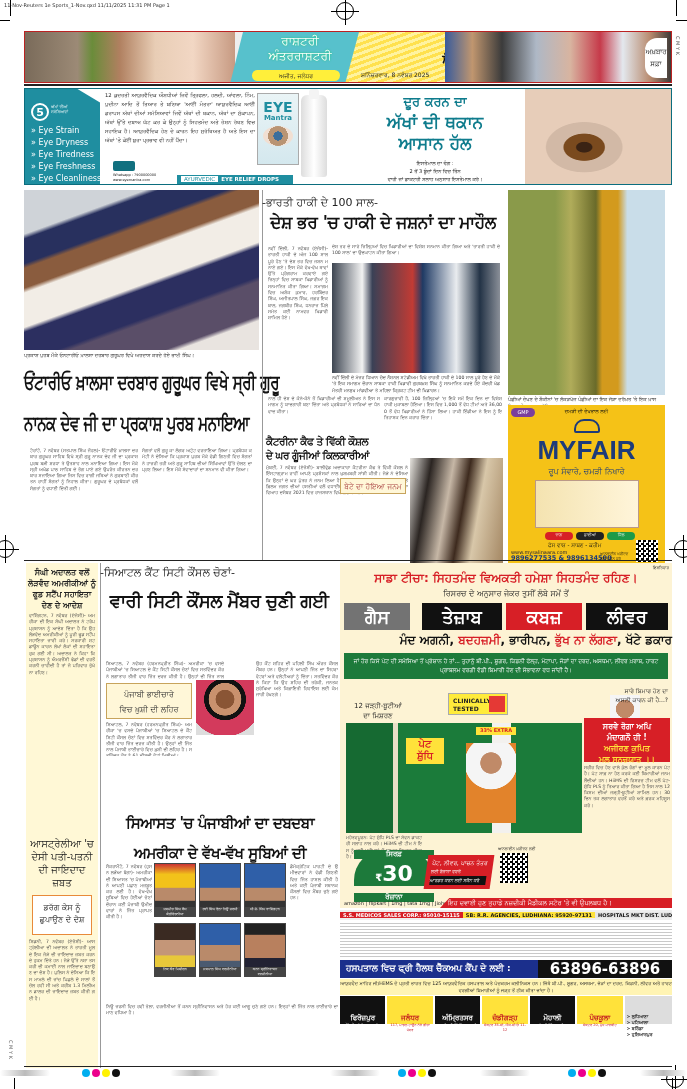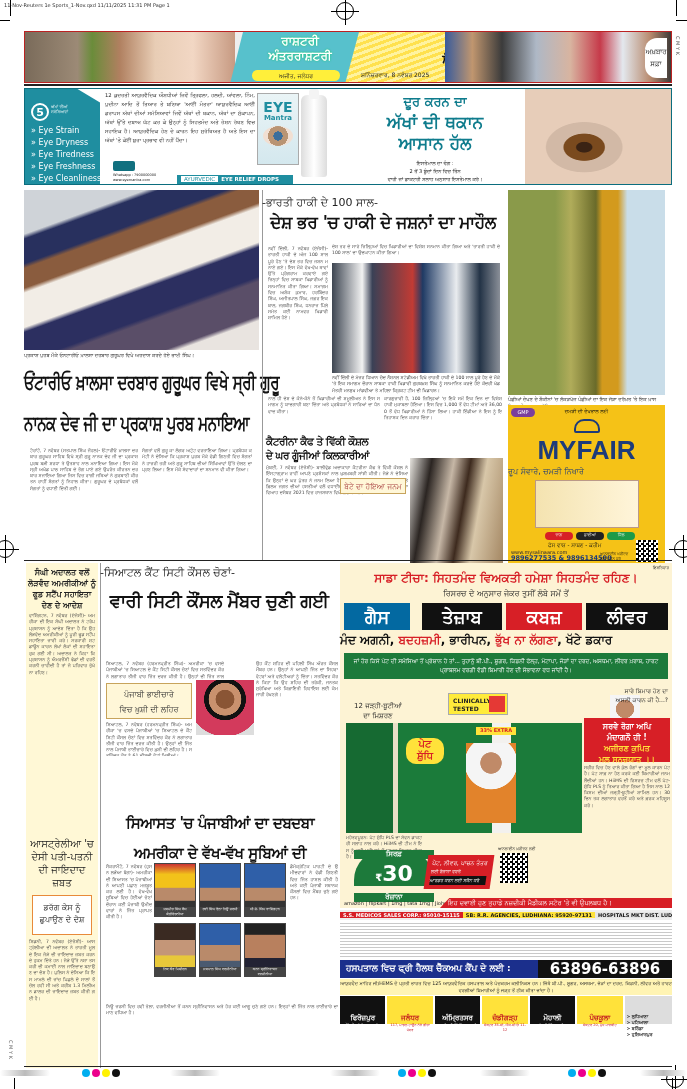--- a/index.html
+++ b/index.html
@@ -7,21 +7,21 @@
 .abs{position:absolute}
 .slug{left:4px;top:2px;font-size:5px;color:#333;white-space:nowrap}
 .reg{width:18px;height:18px;border:1px solid #000;border-radius:50%}
 .reg:before{content:"";position:absolute;left:-6px;top:8px;width:28px;height:1px;background:#000}
 .reg:after{content:"";position:absolute;left:8px;top:-6px;width:1px;height:28px;background:#000}
 .crop{background:#000}
 
 .mast{left:24px;top:31px;width:648px;height:52px;border:1px solid #b22;overflow:hidden;background:#eee}
 .mast .photos-l{left:0;top:0;width:210px;height:52px;background:linear-gradient(90deg,#7a6b5a 0,#9c8a76 25%,#6a8c3a 32%,#b08060 45%,#e8cdb5 62%,#f2d7c4 80%,#c79a82 100%)}
 .mast .sec1{left:205px;top:0;width:130px;height:52px;background:#57c1cc;clip-path:polygon(10% 0,100% 0,90% 100%,0 100%)}
-.mast .sec1 .t{left:20px;top:2px;width:100px;text-align:center;color:#fff;font-weight:bold;font-size:12px;line-height:15px;text-shadow:0 0 2px #1c6;}
+.mast .sec1 .t{left:20px;top:2px;width:100px;text-align:center;color:#fff;font-weight:normal;font-size:12px;line-height:15px;text-shadow:0 0 2px #1c6;}
 .mast .sec1 .loc{left:22px;top:38px;width:88px;height:11px;background:#ffef3a;border-radius:6px;font-size:6px;text-align:center;line-height:11px;color:#222}
 .mast .sec2{left:320px;top:0;width:140px;height:52px;background:repeating-linear-gradient(160deg,#fff3a0 0 3px,#ffe14f 3px 6px);clip-path:polygon(10% 0,100% 0,100% 100%,0 100%)}
 .mast .sec2 .t{left:14px;top:2px;width:110px;text-align:right;font-weight:bold;font-size:12px;line-height:17px}
 .mast .sec2 .t1{color:#d71f26}
 .mast .sec2 .t2{color:#111}
 .mast .sec2 .date{left:16px;top:39px;font-size:6px;color:#222;white-space:nowrap}
 .mast .photos-r{left:420px;top:0;width:228px;height:52px;background:linear-gradient(90deg,#385b9c 0,#c0966f 12%,#3b3b3b 25%,#aeb8c6 40%,#d8b4a0 55%,#c63a4a 68%,#e3e8ee 78%,#b88a6e 90%,#333 100%)}
 .mast .badge{right:4px;top:6px;width:22px;height:40px;border-radius:12px 0 0 12px;background:#fff;font-size:7px;text-align:center;padding-top:8px;line-height:12px}
 .cmyk-side{left:675px;top:36px;font-size:5px;color:#555;writing-mode:vertical-rl}
 .rule{height:2px;background:#222}
@@ -50,21 +50,21 @@
 .cap{font-size:5px;color:#333;line-height:7px}
 .hl-big{font-weight:bold;color:#111;letter-spacing:-.5px}
 .col-text{font-size:4.6px;line-height:6.3px;color:#444;text-align:justify;overflow:hidden;word-break:break-all}
 .vsep{width:1px;background:#999}
 
 .kicker{font-size:11px;text-align:left;color:#222}
 .ph-hockey{left:332px;top:263px;width:168px;height:110px;background:linear-gradient(90deg,#3d4551 0,#f2f2f2 18%,#3a4156 24%,#c13b34 48%,#1f3a64 54%,#e9ecef 74%,#233346 88%,#8a8f98 100%)}
 .ph-bird{left:508px;top:190px;width:157px;height:205px;background:linear-gradient(90deg,#8a9a4a 0 30%,#b0ac5a 40%,#6a6b2a 56%,#d39a1d 60% 70%,#c9dde9 76%)}
 .myfair{left:508px;top:405px;width:157px;height:158px;background:#f5c217}
 .myfair .brand{left:0;top:30px;width:157px;text-align:center;font-family:Liberation Sans, sans-serif;font-size:26px;color:#1d3b7a;font-weight:bold}
-.myfair .tag{left:0;top:62px;width:157px;font-size:8px;color:#1d3b7a}
+.myfair .tag{left:0;top:62px;width:157px;text-align:center;font-size:8px;color:#1d3b7a}
 .myfair .pack{left:27px;top:75px;width:104px;height:48px;background:linear-gradient(90deg,#f4e3b0,#fff5da);border:1px solid #b98}
 .myfair .pills{left:37px;top:127px;width:90px;height:8px;display:flex;gap:3px}
 .myfair .pills i{flex:1;border-radius:4px}
 .myfair .web{left:3px;top:137px;font-size:5px;color:#223}
 .myfair .ph{left:3px;top:143px;font-size:6.5px;font-weight:bold;color:#1d3b7a}
 .myfair .qr{left:128px;top:135px;width:22px;height:22px;background:repeating-conic-gradient(#000 0 25%,#fff 0 50%) 0 0/5px 5px}
 .myfair .logo{left:3px;top:3px;width:24px;height:9px;background:#7b3f9c;border-radius:5px;color:#fff;font-size:5px;line-height:9px;text-align:center}
 .myfair .top{left:0;top:3px;width:157px;text-align:center;font-size:5px}
 
 .ph-kv{left:410px;top:458px;width:93px;height:105px;background:linear-gradient(100deg,#e6e3de 0,#2b2522 20%,#c6b7a6 40%,#3d2a1e 55%,#d8c7a9 70%,#a48763 100%)}
@@ -75,28 +75,28 @@
 .sidebar-l .h2{font-size:10px;line-height:13px;text-align:center;color:#222}
 
 .ph-sat{left:196px;top:680px;width:58px;height:55px;background:radial-gradient(circle at 50% 35%,#8a5535 0 20%,#c9916e 21% 35%,#111 36% 45%,#d33a5c 46% 80%,#ddd 81%)}
 .grid6 .p{position:absolute;width:42px;height:54px;border:1px solid #444}
 .grid6 .c{position:absolute;bottom:0;left:0;width:100%;height:9px;background:#444;color:#fff;font-size:3.5px;line-height:4.5px;text-align:center;overflow:hidden}
 
 .petad{left:340px;top:563px;width:332px;height:345px;background:#fdf3d4}
 .petad .head{left:0;top:8px;width:332px;text-align:center;font-weight:bold;color:#d71f26;font-size:12px}
 .petad .sub{left:0;top:26px;width:332px;text-align:center;color:#222;font-size:8px}
 .petad .blk{top:40px;height:27px;font-size:18px;font-weight:bold;color:#fff;text-align:center;line-height:27px}
-.petad .sym{left:0;top:70px;width:332px;text-align:left;font-weight:bold;font-size:12px;color:#111}
+.petad .sym{left:0;top:70px;width:332px;text-align:right;font-weight:bold;font-size:12px;color:#111}
 .petad .sym .r{color:#d71f26}
 .petad .green{left:4px;top:90px;width:324px;height:26px;background:#1d7a3b;color:#fff;font-size:5.8px;line-height:8.5px;text-align:center;padding-top:4px}
 .petad .herb{left:14px;top:138px;font-size:7px;text-align:center;line-height:10px;color:#222}
 .petad .clin{left:108px;top:130px;width:60px;height:22px;background:#ffeb3b;border:1px solid #aaa;font-size:6px;font-weight:bold;line-height:8px;padding:3px 0 0 4px;color:#222}
 .petad .clin i{position:absolute;right:2px;top:2px;width:16px;height:16px;background:#e53935}
 .petad .product{left:6px;top:160px;width:236px;height:110px;background:linear-gradient(90deg,#166a32 0 20%,#e9dfc6 20% 22%,#1b7b3a 22% 62%,#f3f1ee 62% 70%,#1b7b3a 70% 100%)}
-.petad .pname{left:60px;top:15px;width:38px;height:26px;background:#ffe23a;border-radius:10px;font-weight:bold;color:#d71f26;font-size:10px;text-align:center;line-height:12px}
+.petad .pname{left:60px;top:15px;width:38px;height:26px;background:#ffe23a;border-radius:0;font-weight:bold;color:#d71f26;font-size:10px;text-align:center;line-height:12px}
 .petad .doc{left:270px;top:132px;width:30px;height:40px;background:radial-gradient(circle at 50% 35%,#c08a68 0 30%,#f5f5f5 31%)}
 .petad .quote{left:248px;top:135px;width:80px;font-size:6px;text-align:right;color:#222;line-height:9px}
 .petad .red{left:244px;top:155px;width:86px;height:44px;background:#d71f26;color:#fff;font-size:8px;font-weight:bold;text-align:center;line-height:11px;padding-top:3px}
 .petad .red .y{color:#ffe23a}
 .petad .rtxt{left:244px;top:202px;width:86px;height:130px}
 .petad .price{left:14px;top:287px;width:80px;height:36px;background:#1d7a3b;border-radius:30px 30px 0 0;color:#fff;text-align:center;font-size:22px;font-weight:bold;line-height:30px}
 .petad .price small{display:block;font-size:7px;line-height:9px;background:#1d7a3b}
 .petad .rtag{left:86px;top:292px;width:66px;height:34px;background:#d71f26;color:#fff;font-size:6px;line-height:9px;padding:3px 5px;transform:skewX(-8deg)}
 .petad .qr{left:160px;top:290px;width:28px;height:30px;background:repeating-conic-gradient(#000 0 25%,#fff 0 50%) 0 0/5px 5px}
 .petad .redbar{left:100px;top:335px;width:232px;height:10px;background:#d71f26;color:#fff;font-size:6.5px;line-height:10px;padding-left:8px;clip-path:polygon(4% 0,100% 0,100% 100%,0 100%)}
@@ -296,21 +296,21 @@
       <div class="c">ਕਨਨ ਸ੍ਰੀਨਿਵਾਸਨ ਵਰਜੀਨੀਆ</div>
     </div>
 </div>
 <div class="abs col-text" style="left:290px;top:864px;width:48px;height:140px">ਡੈਮੋਕ੍ਰੇਟਿਕ ਪਾਰਟੀ ਦੇ ਉਮੀਦਵਾਰਾਂ ਨੇ ਵੱਡੀ ਗਿਣਤੀ ਵਿਚ ਜਿੱਤ ਹਾਸਲ ਕੀਤੀ ਹੈ ਅਤੇ ਕਈ ਪੰਜਾਬੀ ਸਥਾਨਕ ਕੌਂਸਲਾਂ ਵਿਚ ਮੈਂਬਰ ਚੁਣੇ ਗਏ ਹਨ।</div>
 <div class="abs col-text" style="left:106px;top:1004px;width:232px;height:30px">ਨਿਊ ਜਰਸੀ ਵਿਚ ਰਵੀ ਭੱਲਾ, ਵਰਜੀਨੀਆ ਤੋਂ ਕਨਨ ਸ੍ਰੀਨਿਵਾਸਨ ਅਤੇ ਹੋਰ ਕਈ ਆਗੂ ਚੁਣੇ ਗਏ ਹਨ। ਇਨ੍ਹਾਂ ਦੀ ਜਿੱਤ ਨਾਲ ਭਾਈਚਾਰੇ ਦਾ ਮਾਣ ਵਧਿਆ ਹੈ।</div>
 
 <div class="abs petad">
   <div class="abs" style="right:3px;top:2px;font-size:4px">ਇਸ਼ਤਿਹਾਰ</div>
   <div class="abs head">ਸਾਡਾ ਟੀਚਾ: ਸਿਹਤਮੰਦ ਵਿਅਕਤੀ ਹਮੇਸ਼ਾ ਸਿਹਤਮੰਦ ਰਹਿਣ।</div>
   <div class="abs sub">ਰਿਸਰਚ ਦੇ ਅਨੁਸਾਰ ਜੇਕਰ ਤੁਸੀਂ ਲੰਬੇ ਸਮੇਂ ਤੋਂ</div>
-  <div class="abs blk" style="left:4px;width:66px;background:#0369a1">ਗੈਸ</div>
+  <div class="abs blk" style="left:4px;width:66px;background:#737373">ਗੈਸ</div>
   <div class="abs blk" style="left:82px;width:80px;background:#111">ਤੇਜ਼ਾਬ</div>
   <div class="abs blk" style="left:166px;width:76px;background:#d71f26">ਕਬਜ਼</div>
   <div class="abs blk" style="left:246px;width:82px;background:#111">ਲੀਵਰ</div>
   <div class="abs sym"><span>ਮੰਦ ਅਗਨੀ, </span><span class="r">ਬਦਹਜ਼ਮੀ</span><span>, ਭਾਰੀਪਨ, </span><span class="r">ਭੁੱਖ ਨਾ ਲੱਗਣਾ</span><span>, ਖੱਟੇ ਡਕਾਰ</span></div>
   <div class="abs green">ਜਾਂ ਹੋਰ ਕਿਸੇ ਪੇਟ ਦੀ ਸਮੱਸਿਆ ਤੋਂ ਪ੍ਰੇਸ਼ਾਨ ਹੋ ਤਾਂ... ਤੁਹਾਨੂੰ ਬੀ.ਪੀ., ਸ਼ੂਗਰ, ਕਿਡਨੀ ਫੇਲ੍ਹ, ਮੋਟਾਪਾ, ਜੋੜਾਂ ਦਾ ਦਰਦ, ਅਸਥਮਾ, ਲੀਵਰ ਖ਼ਰਾਬ, ਹਾਰਟ ਪ੍ਰਾਬਲਮ ਵਰਗੀ ਵੱਡੀ ਬਿਮਾਰੀ ਹੋਣ ਦੀ ਸੰਭਾਵਨਾ ਵਧ ਜਾਂਦੀ ਹੈ।</div>
   <div class="abs herb">
       <div>12 ਜੜ੍ਹੀ-ਬੂਟੀਆਂ</div>
       <div>ਦਾ ਮਿਸ਼ਰਣ</div>
       <div style="color:#d71f26">▼</div>
     </div>

